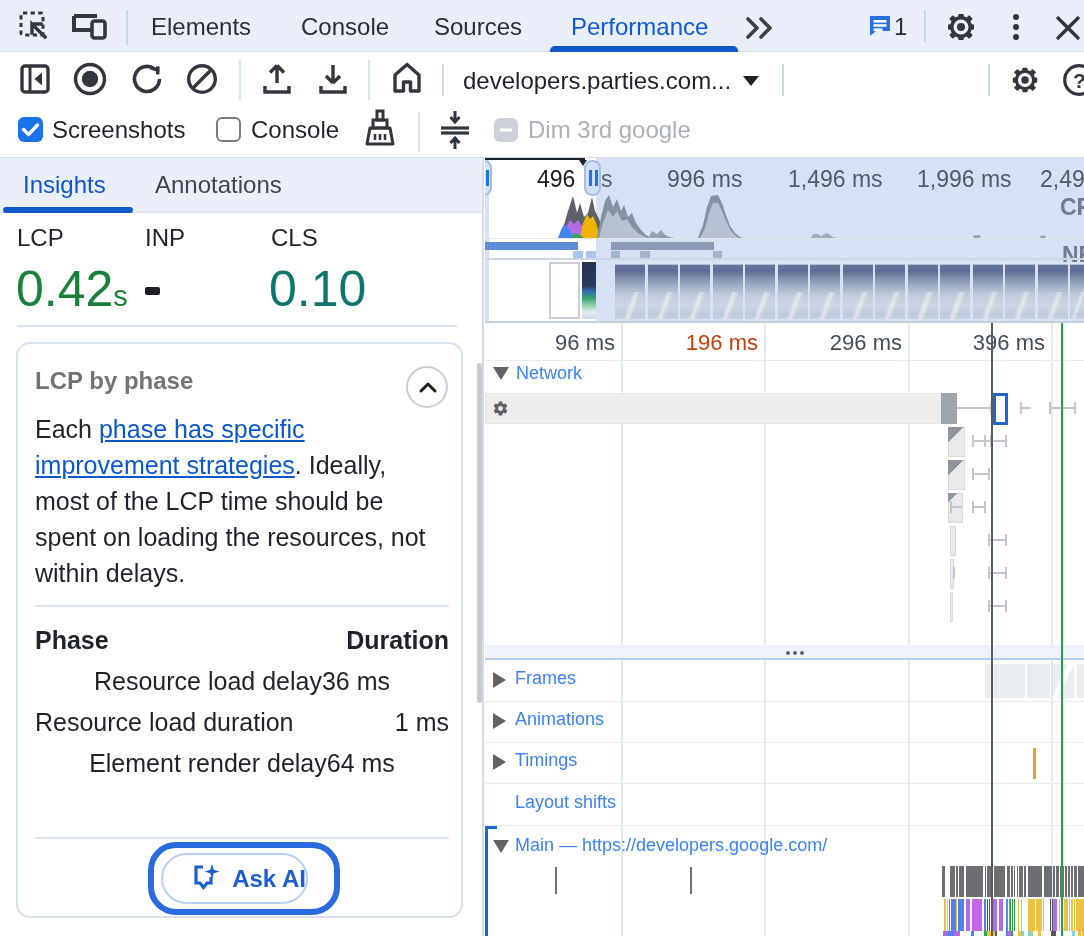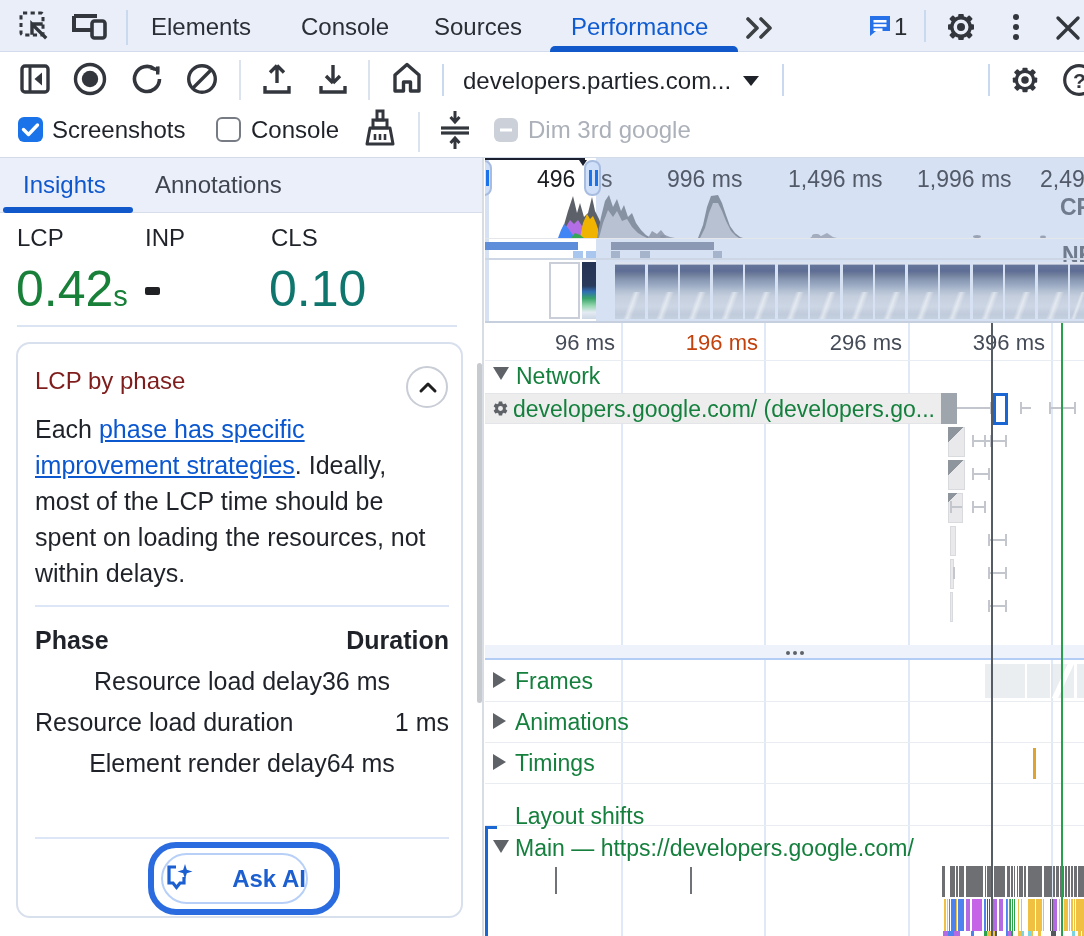--- a/index.html
+++ b/index.html
@@ -19,21 +19,21 @@
   .vdiv { position:absolute; width:2px; background:#dde3ee; }
   .vdivb { position:absolute; width:2px; background:#c9d9f0; }
   
   #left { left:0; top:158px; width:484px; height:778px; background:#fff;
     border-right:2px solid #d8dce3; }
   #sidetabs { left:0; top:0; width:482px; height:55px; background:#ebeffa;
     border-bottom:1px solid #d7ddea; }
   
   #ov { left:485px; top:158px; width:599px; height:165px; background:#fff; overflow:hidden; }
   #fl { left:485px; top:323px; width:599px; height:613px; background:#fff; overflow:hidden; }
-  .rowlabel { position:absolute; font-size:23px; color:#15803d; white-space:nowrap; }
+  .rowlabel { position:absolute; font-size:18px; color:#3b82f6; white-space:nowrap; }
   .tri-r { position:absolute; width:0; height:0; border-left:13px solid #5f6368;
     border-top:8px solid transparent; border-bottom:8px solid transparent; }
   .tri-d { position:absolute; width:0; height:0; border-top:13px solid #5f6368;
     border-left:8px solid transparent; border-right:8px solid transparent; }
   .gridv { position:absolute; top:0; bottom:0; width:2px; background:#dfe9f7; }
   .rborder { position:absolute; left:0; width:599px; height:1px; background:#e9ecf1; }
   .wh { position:absolute; background:#c3c7cd; }
   .bar { position:absolute; background:#e9e9eb; border:1px solid #d8dadd; }
   .gseg { position:absolute; top:543px; height:31px; background:#6d6f72; }
   .cseg { position:absolute; top:576px; height:32px; }
@@ -217,21 +217,21 @@
 
     <span class="abs" style="left:17px;top:66px;font-size:24px;color:#1f2329;font-weight:500">LCP</span>
     <span class="abs" style="left:145px;top:66px;font-size:24px;color:#1f2329;font-weight:500">INP</span>
     <span class="abs" style="left:271px;top:66px;font-size:24px;color:#1f2329;font-weight:500">CLS</span>
     <span class="abs" style="left:16px;top:102px;font-size:50px;color:#188038">0.42<span style="font-size:29px">s</span></span>
     <div class="abs" style="left:145px;top:129px;width:15px;height:8px;background:#202124;border-radius:2px"></div>
     <span class="abs" style="left:269px;top:102px;font-size:50px;color:#0f766e">0.10</span>
     <div class="abs" style="left:17px;top:167px;width:440px;height:2px;background:#dbe4f2"></div>
 
     <div class="abs" style="left:16px;top:184px;width:447px;height:576px;border:2px solid #d9e0ed;border-radius:14px;background:#fff">
-      <span class="abs" style="left:17px;top:23px;font-size:24px;color:#7f1d1d;font-weight:400">LCP by phase</span>
+      <span class="abs" style="left:17px;top:23px;font-size:24px;color:#737373;font-weight:700">LCP by phase</span>
       <div class="abs" style="left:388px;top:22px;width:42px;height:42px;border:2px solid #c9cdd6;border-radius:50%">
         <svg width="40" height="40" viewBox="0 0 40 40">
             <path d="M13 23 L20 16 L27 23" fill="none" stroke="#1f1f1f" stroke-width="3" stroke-linecap="round" stroke-linejoin="round"></path>
           </svg>
       </div>
       <div class="abs" style="left:17px;top:67px;width:420px;font-size:25px;line-height:36px;color:#1f2329">
         Each <span style="color:#0b57d0;text-decoration:underline">phase has specific<br>improvement strategies</span>. Ideally,<br>most of the LCP time should be<br>spent on loading the resources, not<br>within delays.
       </div>
       <div class="abs" style="left:17px;top:261px;width:414px;height:2px;background:#dce6f6"></div>
       <div class="abs" style="left:17px;top:282px;width:414px;font-size:25px;color:#1f2329">
@@ -248,21 +248,21 @@
             <span>1 ms</span>
           </div>
         <div style="display:flex;justify-content:center;height:41px">
             <span>Element render delay</span>
             <span>64 ms</span>
           </div>
       </div>
       <div class="abs" style="left:17px;top:493px;width:414px;height:2px;background:#dce6f6"></div>
 
       <div class="abs" style="left:130px;top:498px;width:192px;height:73px;border:6px solid #2b6be0;border-radius:28px;background:#fff">
-        <div class="abs" style="left:7px;top:5px;width:147px;height:51px;border:2px solid #b8d0f8;border-radius:26px;display:flex;align-items:center;justify-content:space-between;gap:12px">
+        <div class="abs" style="left:7px;top:5px;width:147px;height:51px;border:2px solid #b8d0f8;border-radius:26px;display:flex;align-items:center;justify-content:flex-end;gap:12px">
           <svg width="30" height="33" viewBox="0 0 30 33">
             <path d="M13 5 L6 5 L6 21 L10 21 L13.5 25.5 L17 21 L21 21 L21 15" fill="none" stroke="#1c5fd0" stroke-width="3.2" stroke-linejoin="miter"></path>
             <path d="M22 2 L23.8 7.7 L29.5 9.5 L23.8 11.3 L22 17 L20.2 11.3 L14.5 9.5 L20.2 7.7 Z" fill="#1c5fd0"></path>
           </svg>
           <span style="font-size:24px;color:#1c5fd0;font-weight:700">Ask AI</span>
         </div>
       </div>
     </div>
 
     <div class="abs" style="left:477px;top:205px;width:5px;height:340px;background:#c7cacf;border-radius:3px"></div>
@@ -356,21 +356,20 @@
     <div class="rborder" style="top:37px;background:#e8edf4"></div>
 
     <div class="tri-d" style="left:8px;top:44px"></div>
     <span class="rowlabel" style="left:31px;top:40px">Network</span>
 
     <div class="abs" style="left:0;top:70px;width:472px;height:31px;background:#ededee;border-top:1px solid #e4e5e8;border-bottom:1px solid #e4e5e8"></div>
     <div class="abs" style="left:456px;top:70px;width:16px;height:31px;background:#9fa5ad"></div>
     <svg class="abs" style="left:7px;top:77px" width="17" height="17" viewBox="0 0 24 24">
       <path fill="#5f6368" d="M19.4 13c.04-.33.06-.66.06-1s-.02-.67-.06-1l2.1-1.65c.2-.15.25-.42.12-.64l-2-3.46c-.12-.22-.39-.3-.61-.22l-2.49 1c-.52-.4-1.08-.73-1.69-.98l-.38-2.65C14.4 2.17 14.2 2 14 2h-4c-.2 0-.4.17-.44.4l-.38 2.65c-.61.25-1.17.59-1.69.98l-2.49-1c-.22-.08-.49 0-.61.22l-2 3.46c-.13.22-.07.49.12.64L4.6 11c-.04.33-.06.66-.06 1s.02.67.06 1l-2.1 1.65c-.2.15-.25.42-.12.64l2 3.46c.12.22.39.3.61.22l2.49-1c.52.4 1.08.73 1.69.98l.38 2.65c.04.23.24.4.44.4h4c.2 0 .4-.17.44-.4l.38-2.65c.61-.25 1.17-.59 1.69-.98l2.49 1c.22.08.49 0 .61-.22l2-3.46c.13-.22.07-.49-.12-.64L19.4 13zM12 15.5a3.5 3.5 0 1 1 0-7 3.5 3.5 0 0 1 0 7z"></path>
     </svg>
-    <span class="rowlabel" style="left:28px;top:73px">developers.google.com/ (developers.go...</span>
 
     <div class="wh" style="left:472px;top:84px;width:34px;height:2px"></div>
     <div class="wh" style="left:505px;top:79px;width:2px;height:12px"></div>
     <div class="abs" style="left:508px;top:70px;width:15px;height:32px;border:3px solid #1a66d2"></div>
     <div class="wh" style="left:535px;top:79px;width:2px;height:12px"></div>
     <div class="wh" style="left:535px;top:84px;width:11px;height:2px"></div>
     <div class="wh" style="left:564px;top:79px;width:2px;height:12px"></div>
     <div class="wh" style="left:564px;top:84px;width:27px;height:2px"></div>
     <div class="wh" style="left:589px;top:79px;width:2px;height:12px"></div>
 
@@ -423,21 +422,21 @@
     <div class="abs" style="left:500px;top:341px;width:40px;height:34px;background:rgba(222,226,232,.6)"></div>
     <div class="abs" style="left:542px;top:341px;width:23px;height:34px;background:rgba(222,226,232,.6)"></div>
     <div class="abs" style="left:566px;top:341px;width:23px;height:34px;background:rgba(222,226,232,.6)"></div>
     <div class="abs" style="left:566px;top:341px;width:23px;height:34px;background:linear-gradient(115deg,transparent 42%,#fff 44%,#fff 58%,transparent 60%)"></div>
     <div class="abs" style="left:592px;top:341px;width:7px;height:34px;background:rgba(222,226,232,.6)"></div>
     <div class="tri-r" style="left:8px;top:390px"></div>
     <span class="rowlabel" style="left:30px;top:386px">Animations</span>
     <div class="tri-r" style="left:8px;top:431px"></div>
     <span class="rowlabel" style="left:30px;top:427px">Timings</span>
     <div class="abs" style="left:548px;top:425px;width:3px;height:31px;background:#dfa32f"></div>
-    <span class="rowlabel" style="left:30px;top:480px">Layout shifts</span>
+    <span class="rowlabel" style="left:30px;top:469px">Layout shifts</span>
 
     <div class="abs" style="left:-1px;top:503px;width:4px;height:110px;background:#1a66d2"></div>
     <div class="abs" style="left:-1px;top:503px;width:13px;height:3px;background:#1a66d2"></div>
     <div class="tri-d" style="left:8px;top:517px"></div>
     <span class="rowlabel" style="left:30px;top:512px">Main — https://developers.google.com/</span>
 
     <div class="abs" style="left:70px;top:544px;width:2px;height:27px;background:#6f7378"></div>
     <div class="abs" style="left:205px;top:544px;width:2px;height:27px;background:#6f7378"></div>
 
     <div class="gseg" style="left:456.5px;width:3.0px"></div>

